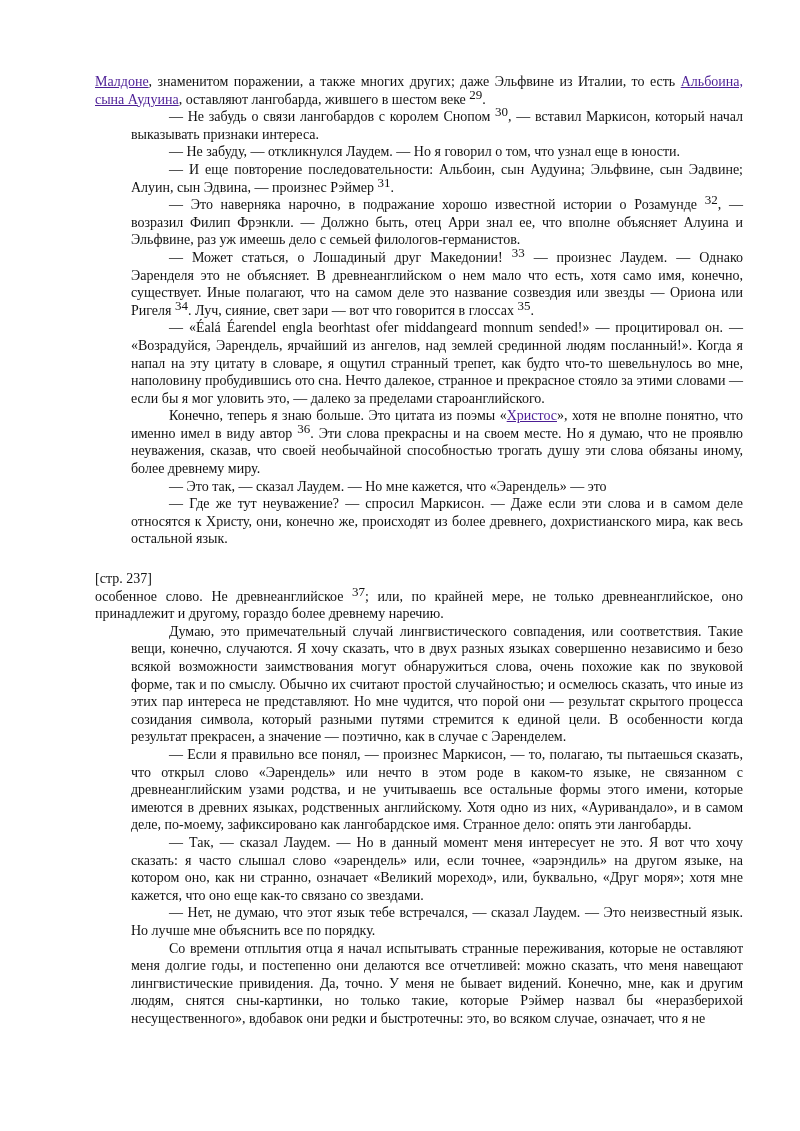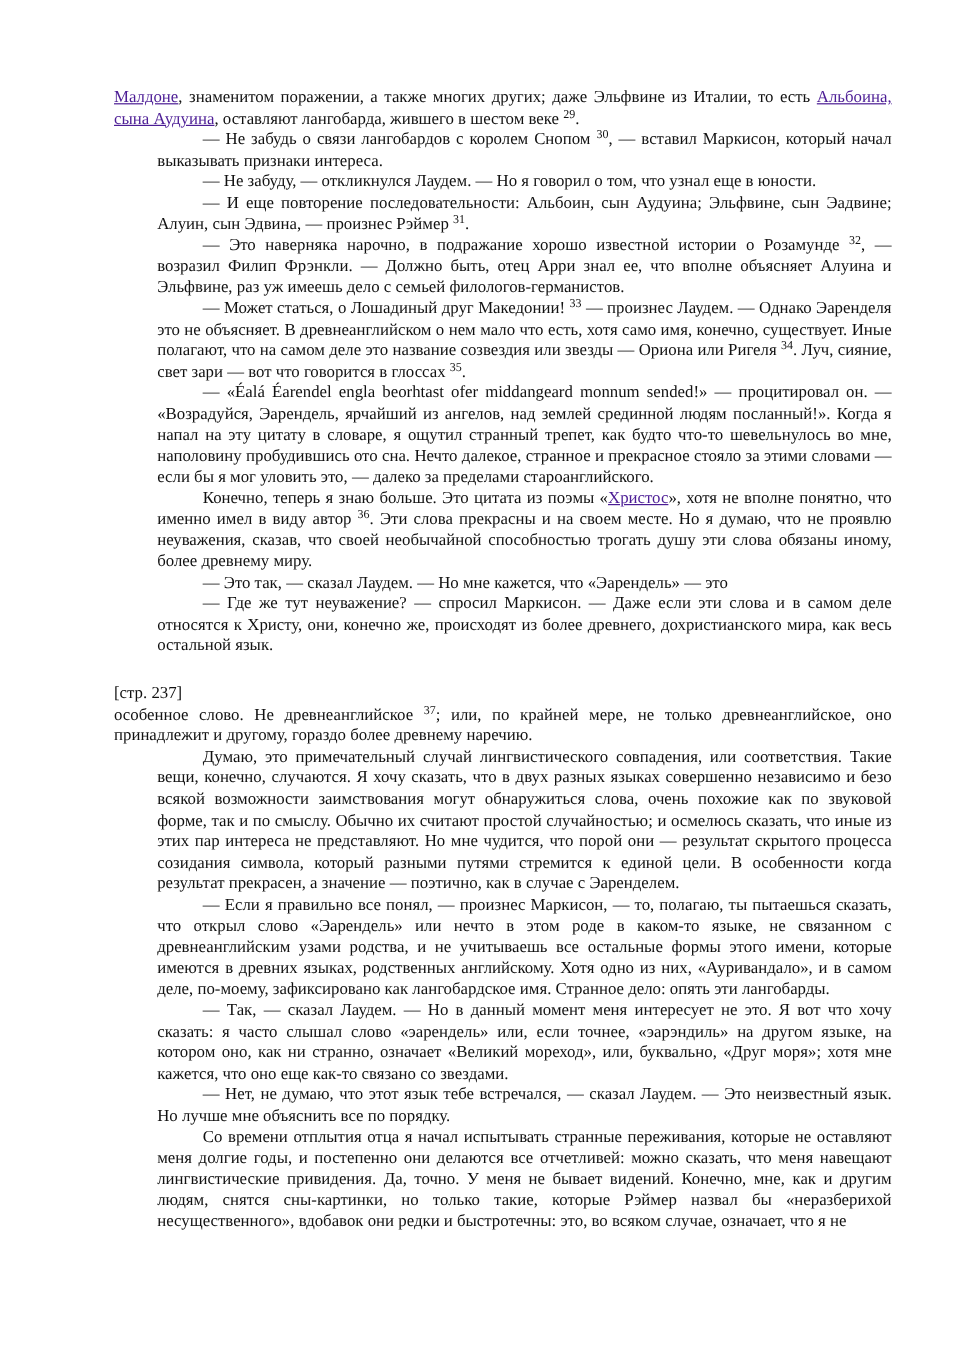--- a/index.html
+++ b/index.html
@@ -35,21 +35,21 @@
   }
   p.para.gap-before {
     margin-top: 22px;
   }
   a.doc-link {
     color: #4c1d95;
     text-decoration: underline;
     cursor: pointer;
   }
   sup.fn {
-    font-size: 10px;
+    font-size: 13px;
     line-height: 0;
     vertical-align: baseline;
     position: relative;
     top: -5px;
   }
 </style>
 </head>
 <body>
 
 <div class="page">

